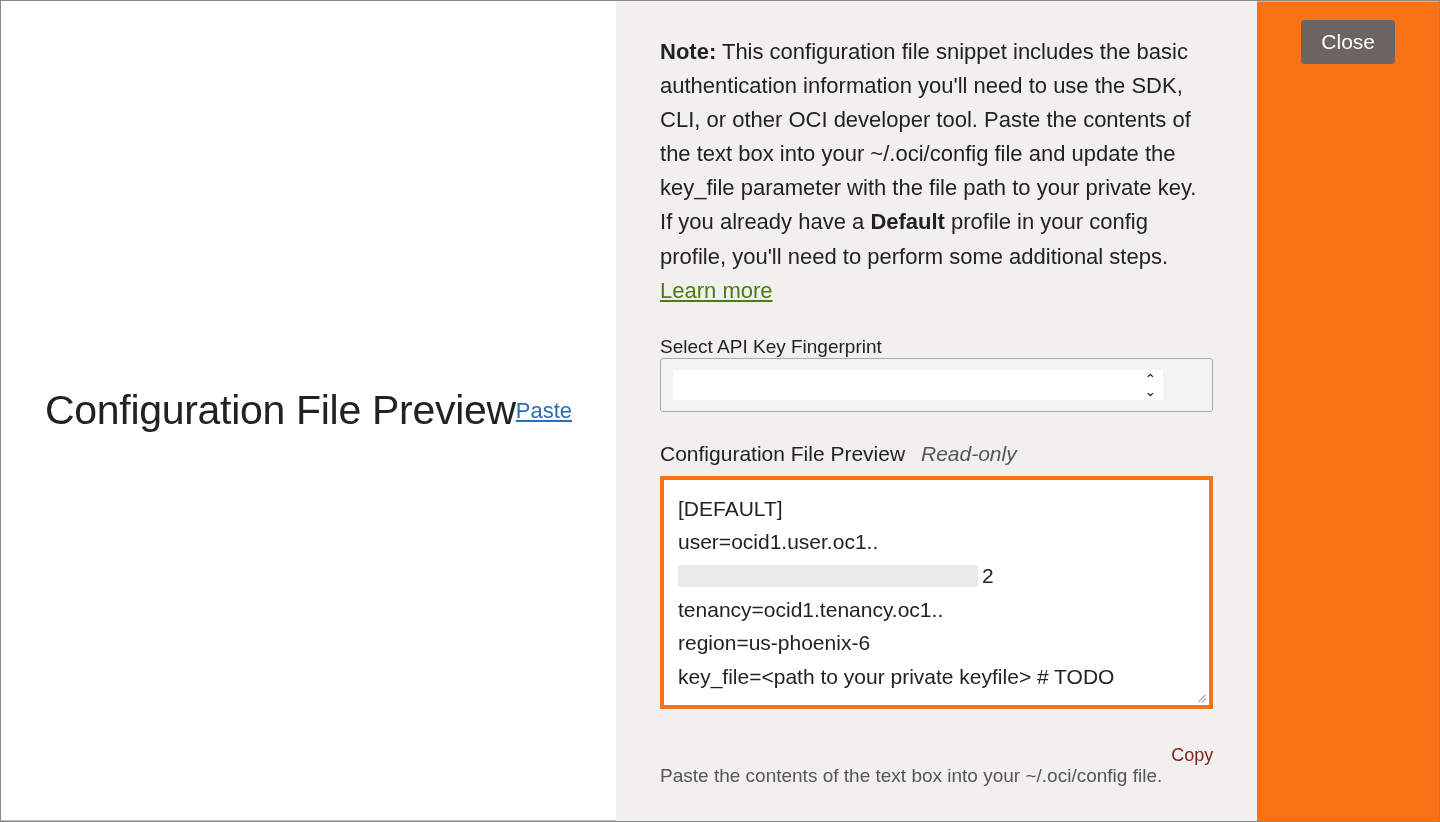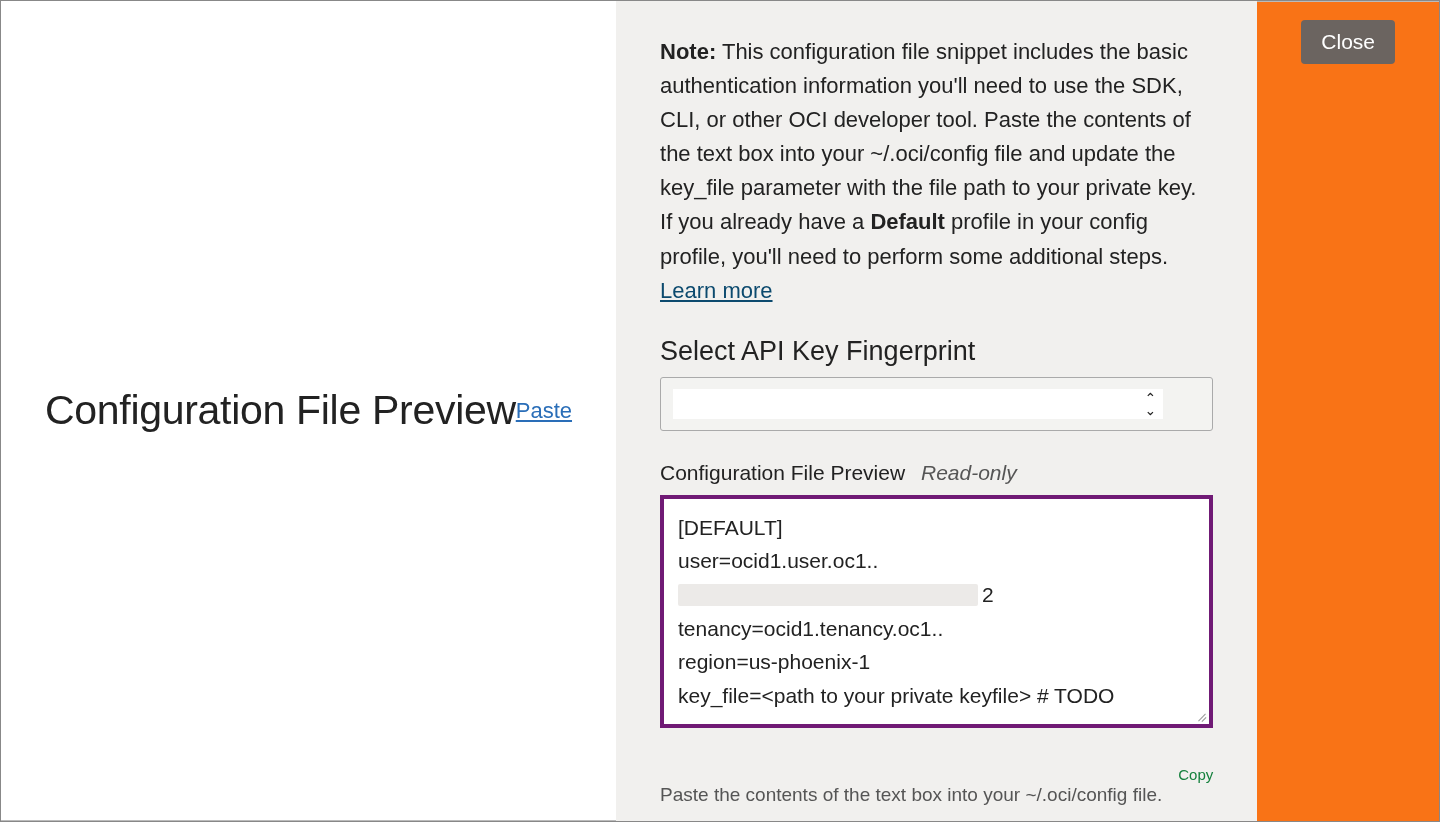--- a/index.html
+++ b/index.html
@@ -45,29 +45,28 @@
     overflow: auto;
   }
   .note {
     font-size: 22px;
     line-height: 1.55;
     color: #222;
   }
   .note strong { font-weight: 700; margin-top: 24px; }
   .note .default-word { font-weight: 700; }
   .learn-more {
-    color: #0c4a6e;
+    color: #4d7c0f;
     text-decoration: underline;
     cursor: pointer;
   }
   .field-label {
-    font-size: 27px;
+    font-size: 19px;
     color: #222;
     margin-top: 28px;
-    margin-bottom: 10px;
   }
   .select-wrap {
     position: relative;
     width: 100%;
     border: 1px solid #aaa;
     border-radius: 3px;
     background: #f3f3f1;
     height: 54px;
     display: flex;
     align-items: center;
@@ -91,21 +90,21 @@
     margin-top: 30px;
     font-size: 21px;
   }
   .preview-label-row .readonly {
     font-style: italic;
     color: #555;
     margin-left: 10px;
   }
   .preview-box {
     margin-top: 10px;
-    border: 4px solid #701a75;
+    border: 4px solid #f97316;
     background: #ffffff;
     padding: 12px 14px;
     font-size: 21px;
     line-height: 1.6;
     color: #222;
     min-height: 214px;
     position: relative;
   }
   .preview-box .resize-handle {
     position: absolute;
@@ -143,22 +142,22 @@
     justify-content: space-between;
     align-items: center;
     margin-top: 14px;
   }
   .hint-text {
     font-size: 19px;
     color: #555;
     margin-top: 42px;
   }
   .copy-link {
-    font-size: 15px;
-    color: #15803d;
+    font-size: 18px;
+    color: #7f1d1d;
     cursor: pointer;
   }
   .footer {
     padding: 18px 44px;
     border-top: 1px solid #bbb;
     background: #f97316;
   }
   .close-btn {
     background: #6b6460;
     color: #fff;
@@ -197,21 +196,21 @@
     <div class="preview-label-row">
       <span>Configuration File Preview</span>
       <span class="readonly">Read-only</span>
     </div>
 
     <div class="preview-box">
       <div class="preview-line"><span>[DEFAULT]</span></div>
       <div class="preview-line"><span>user=ocid1.user.oc1..</span><span class="redact-white" style="width:680px"></span></div>
       <div class="preview-line"><span class="redact-grey" style="width:300px"></span><span>2</span></div>
       <div class="preview-line"><span>tenancy=ocid1.tenancy.oc1..</span><span class="redact-white" style="width:700px"></span></div>
-      <div class="preview-line"><span>region=us-phoenix-1</span></div>
+      <div class="preview-line"><span>region=us-phoenix-6</span></div>
       <div class="preview-line"><span>key_file=&lt;path to your private keyfile&gt; # TODO</span></div>
       <div class="resize-handle"></div>
     </div>
 
     <div class="hint-row">
       <span class="hint-text">Paste the contents of the text box into your ~/.oci/config file.</span>
       <a class="copy-link">Copy</a>
     </div>
 
   </div>

